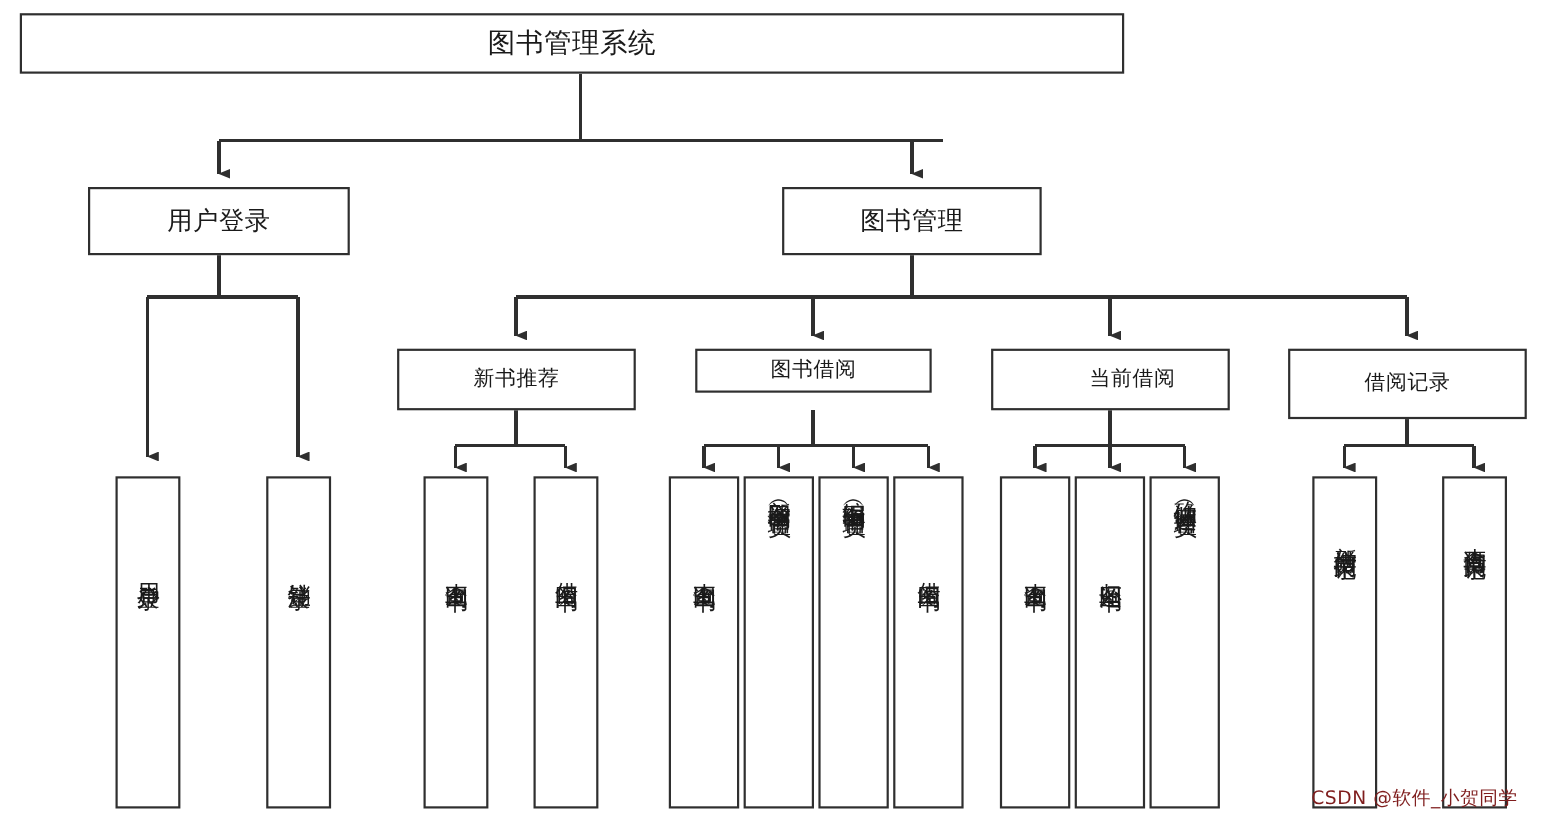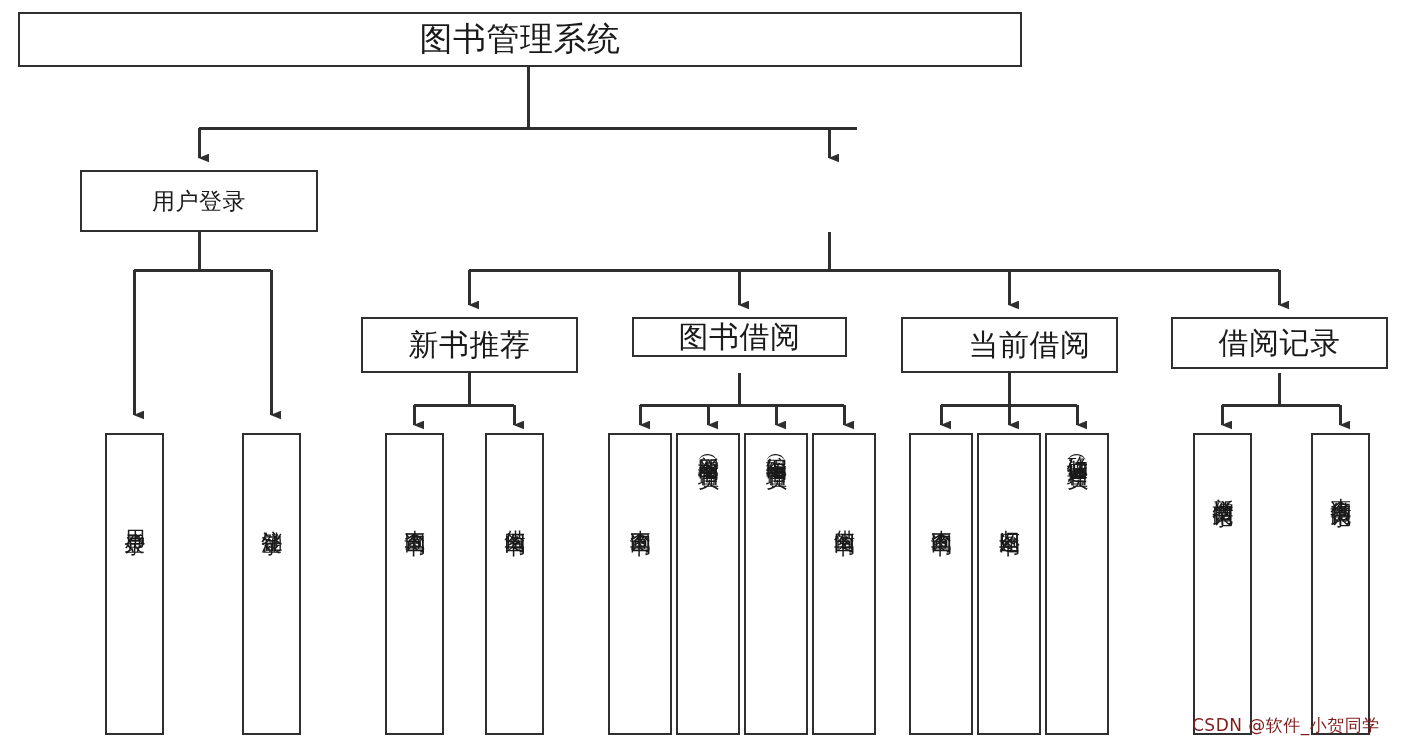--- a/index.html
+++ b/index.html
@@ -34,23 +34,23 @@
     align-items: center;
     justify-content: center;
     color: #1a1a1a;
   }
   .node-label {
     font-family: "DejaVu Sans", "Liberation Sans", sans-serif;
     letter-spacing: 0.5px;
     white-space: nowrap;
     line-height: 1.05;
   }
-  .node-root .node-label { font-size: 33px; }
+  .node-root .node-label { font-size: 25px; }
   .node-l2 .node-label { font-size: 23px; }
-  .node-l3 .node-label { font-size: 30px; }
+  .node-l3 .node-label { font-size: 19px; }
   .node-leaf {
     align-items: flex-start;
     justify-content: center;
     border-width: 2.5px;
   }
   .node-leaf .node-label {
     writing-mode: vertical-rl;
     text-orientation: upright;
     font-size: 21px;
     letter-spacing: 2px;
@@ -127,34 +127,37 @@
   </svg>
 
   <div class="node-box node-root" style="left:18px; top:12px; width:1004px; height:55px;">
     <span class="node-label">图书管理系统</span>
   </div>
 
   <div class="node-box node-l2" style="left:80px; top:170px; width:238px; height:62px;">
     <span class="node-label">用户登录</span>
   </div>
 
+  <div class="node-box node-l2" style="left:711px; top:170px; width:236px; height:62px;">
+    <span class="node-label">图书管理</span>
+  </div>
 
   <div class="node-box node-l3" style="left:361px; top:317px; width:217px; height:56px;">
     <span class="node-label">新书推荐</span>
   </div>
 
   <div class="node-box node-l3" style="left:632px; top:317px; width:215px; height:40px;">
     <span class="node-label">图书借阅</span>
   </div>
 
   <div class="node-box node-l3" style="left:901px; top:317px; width:217px; height:56px;padding-left:40px;">
     <span class="node-label">当前借阅</span>
   </div>
 
-  <div class="node-box node-l3" style="left:1171px; top:317px; width:217px; height:52px;">
+  <div class="node-box node-l3" style="left:1171px; top:317px; width:217px; height:64px;">
     <span class="node-label">借阅记录</span>
   </div>
 
   <div class="node-box node-leaf leaf-pad-top" style="left:105px; top:433px; width:59px; height:302px;">
     <span class="node-label">用户登录</span>
   </div>
 
   <div class="node-box node-leaf leaf-pad-top" style="left:242px; top:433px; width:59px; height:302px;">
     <span class="node-label">注销登录</span>
   </div>

